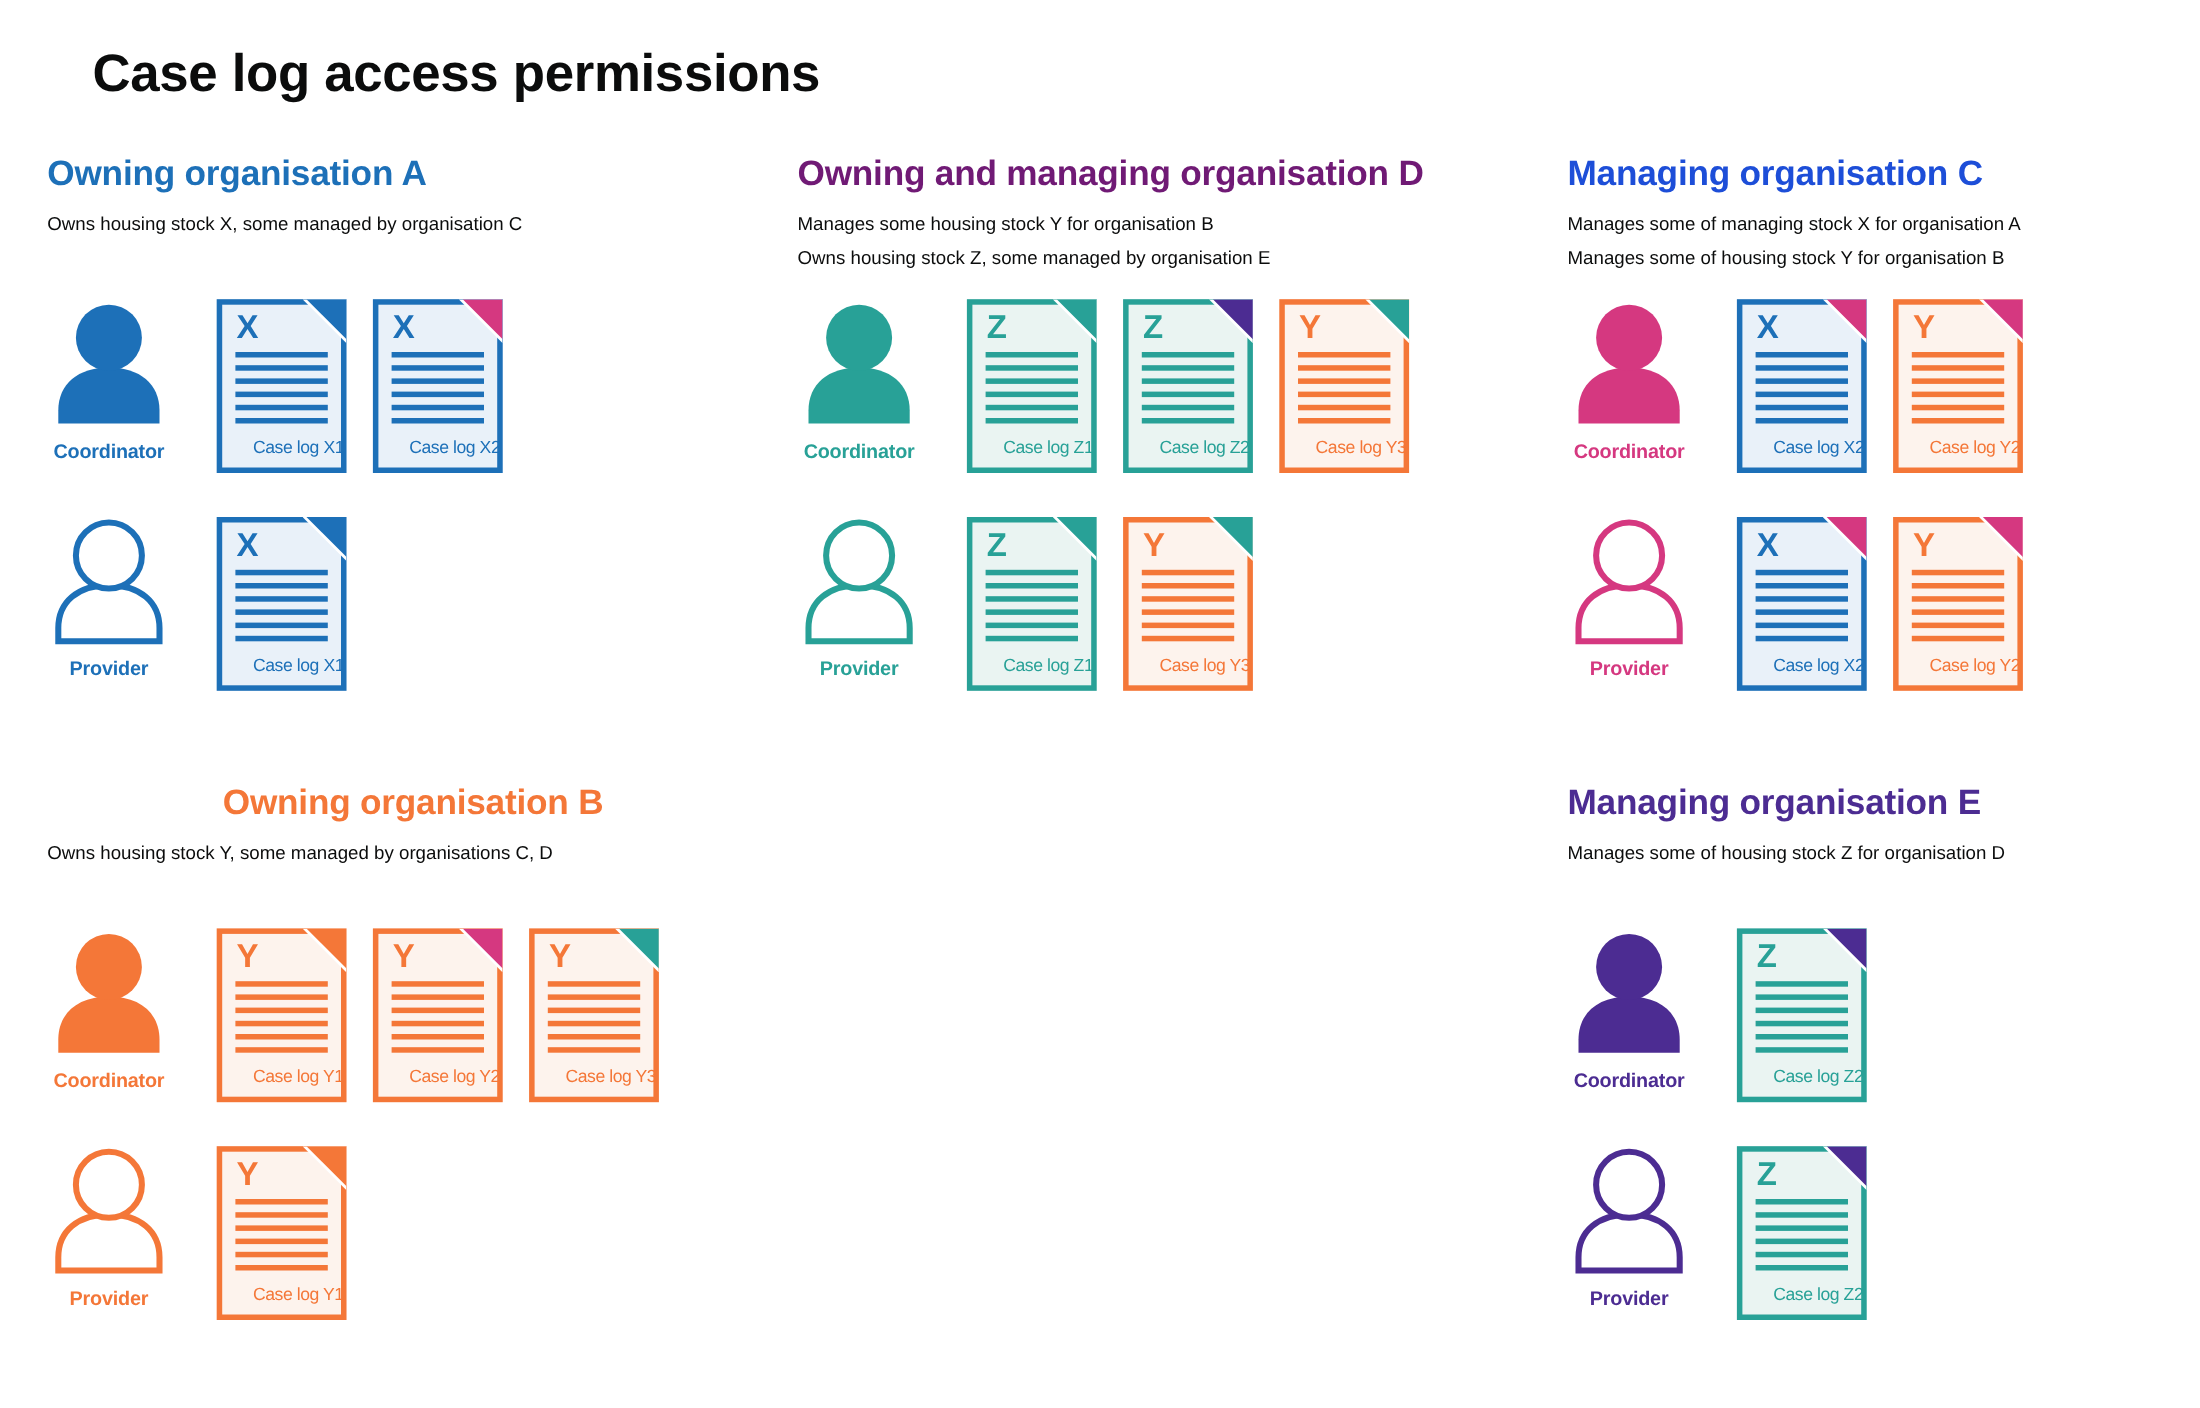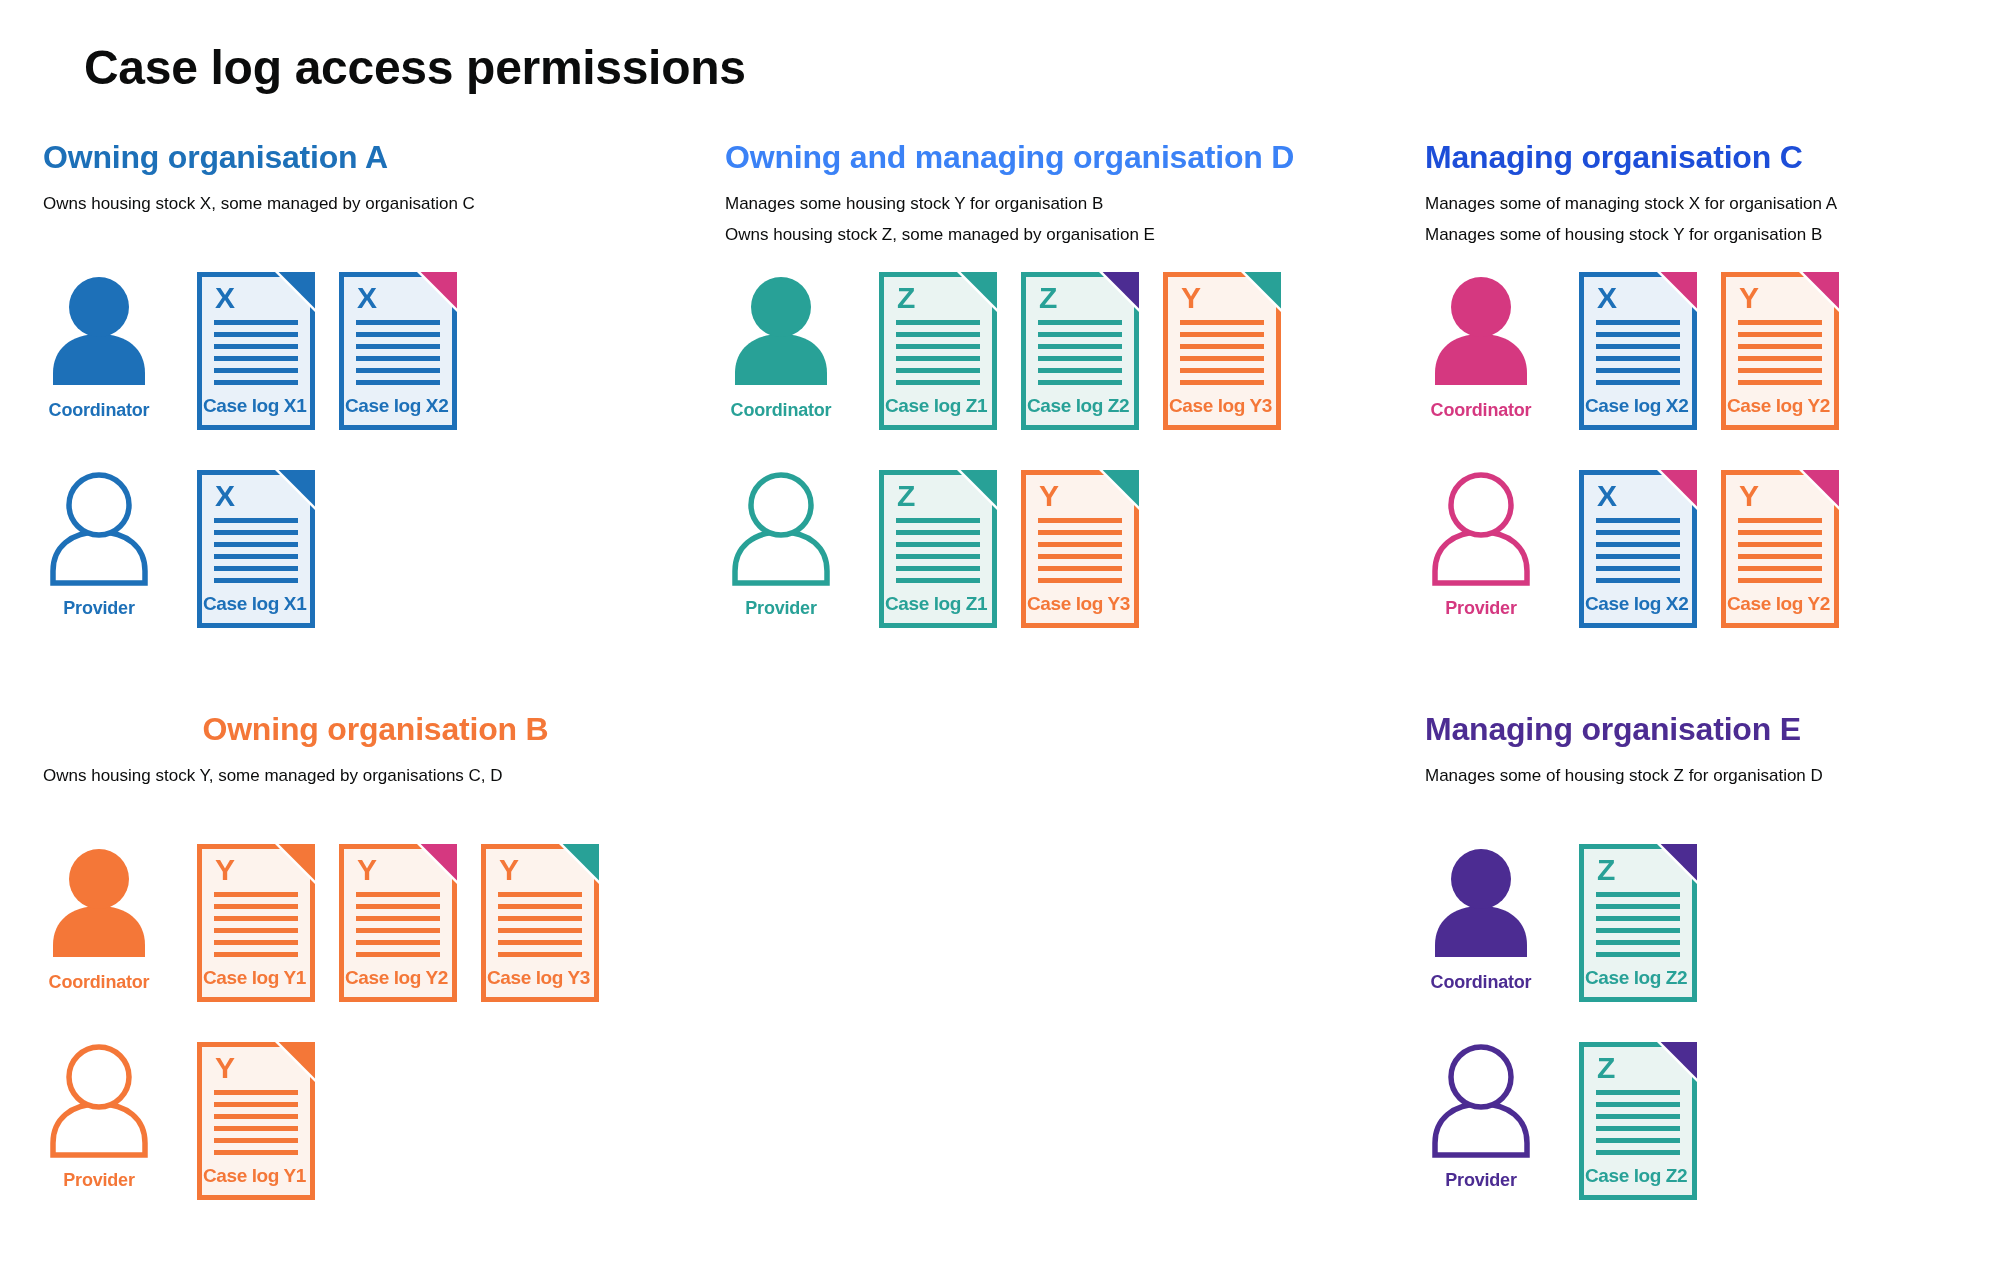--- a/index.html
+++ b/index.html
@@ -26,21 +26,21 @@
   .role-label{margin-top:14px;font-size:18px;font-weight:700;letter-spacing:-0.2px;white-space:nowrap}
   .docs{display:flex;gap:24px}
   .doc{
     position:relative;width:118px;height:158px;box-sizing:border-box;flex:none;
     border:5px solid var(--c);background:var(--bg);
   }
   .doc-letter{position:absolute;top:3px;left:13px;font-size:30px;font-weight:700;color:var(--c);line-height:36px}
   .doc-lines{position:absolute;left:12px;right:12px;top:43px}
   .doc-line{height:5px;background:var(--c);margin-bottom:7px}
   .doc-label{
-    position:absolute;left:1px;bottom:8px;font-size:19px;font-weight:700;
+    position:absolute;left:28px;bottom:8px;font-size:16px;font-weight:400;
     letter-spacing:-0.4px;color:var(--c);white-space:nowrap;
   }
   .fold{position:absolute;top:-5px;right:-5px;width:40px;height:40px;pointer-events:none}
   .fold-white{position:absolute;inset:0;background:#ffffff;clip-path:polygon(0 0,100% 0,100% 100%)}
   .fold-color{position:absolute;inset:0;background:var(--fold);clip-path:polygon(9% 0,100% 0,100% 91%)}
 </style>
 </head>
 <body>
 
 <div class="page-title">Case log access permissions</div>
@@ -116,21 +116,21 @@
             <div class="doc-line"></div>
             <div class="doc-line"></div>
           </div>
           <span class="doc-label">Case log X1</span>
         </div>
       </div>
     </div>
 </div>
 
 <div class="section pos-d">
-  <h2 class="section-heading" style="color: #3b82f6;">Owning and managing organisation D</h2>
+  <h2 class="section-heading" style="color: #701a75;">Owning and managing organisation D</h2>
   <div class="section-subtitle">
       <div>Manages some housing stock Y for organisation B</div>
       <div>Owns housing stock Z, some managed by organisation E</div>
     </div>
   <div class="row row-coordinator">
       <div class="person-block">
         <svg viewBox="0 0 102 108">
           <path d="M5,107 L5,95 C5,71 23,56 51,56 C79,56 97,71 97,95 L97,107 Z" fill="#28a197"></path>
           <circle cx="51" cy="29" r="30" fill="#28a197"></circle>
         </svg>

